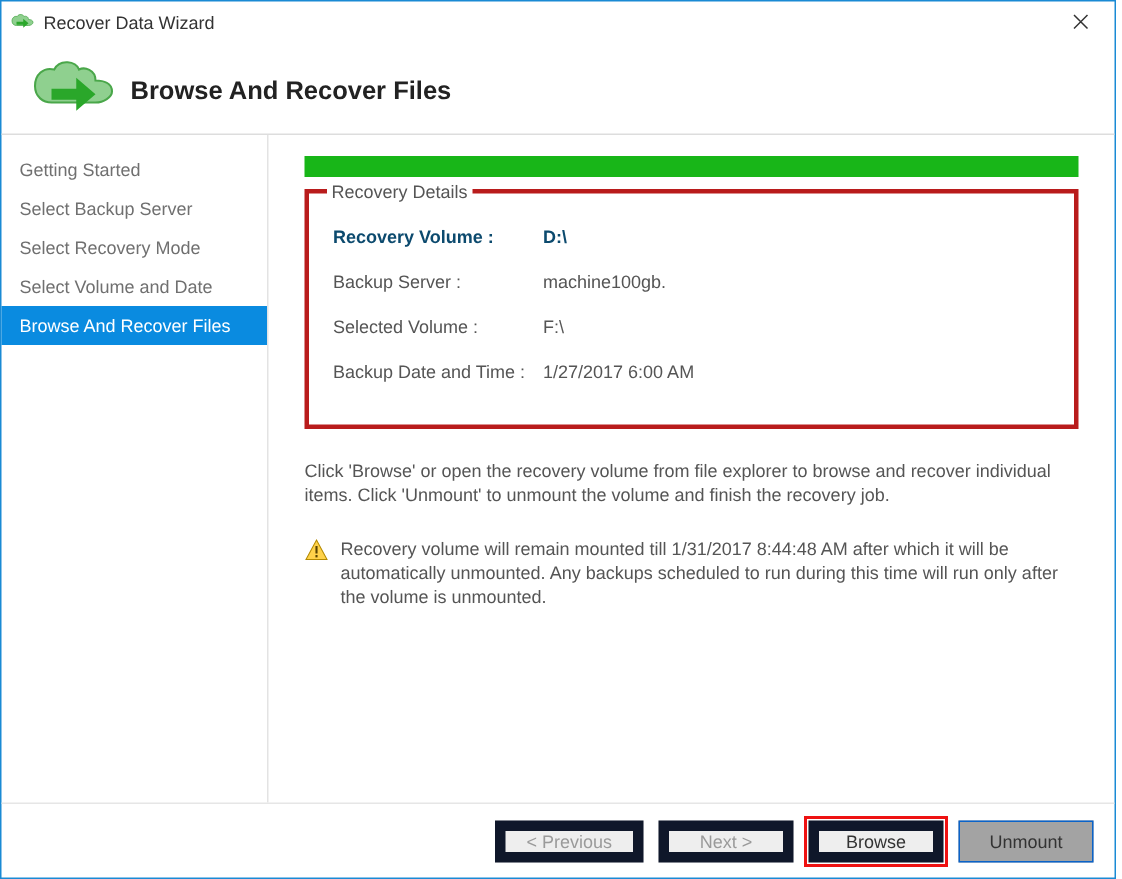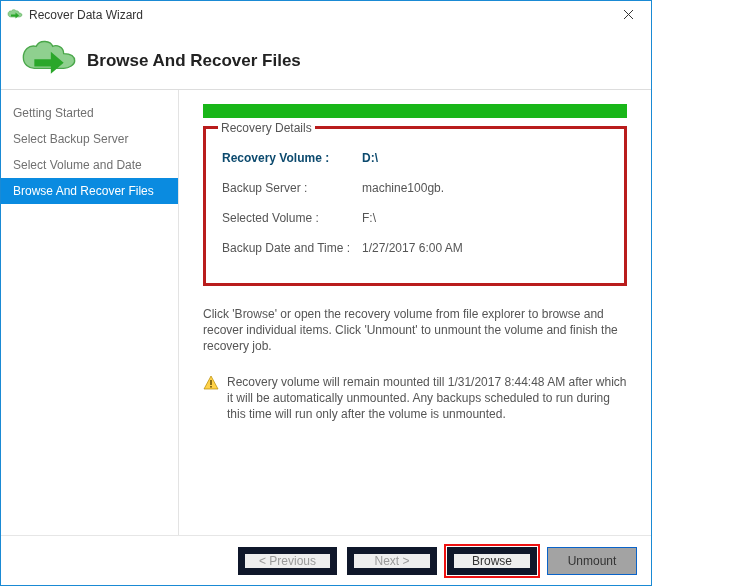--- a/index.html
+++ b/index.html
@@ -6,21 +6,21 @@
     body {
       font-family: "Segoe UI", Tahoma, sans-serif;
       font-size: 12px;
       background: #fff;
       width: 748px;
       height: 586px;
       overflow: hidden;
       color: #333;
     }
     .window {
-      width: 652px;
+      width: 744px;
       height: 586px;
       border: 1px solid #1a8ad4;
       display: flex;
       flex-direction: column;
       background: #fff;
     }
     .titlebar {
       height: 27px;
       display: flex;
       align-items: center;
@@ -171,20 +171,21 @@
         <path d="M16 22 L34 22 L34 14 L48 26 L34 38 L34 30 L16 30 Z" fill="#2aa72a"></path>
       </svg>
     </span>
     <h1>Browse And Recover Files</h1>
   </div>
 
   <div class="body">
     <div class="sidebar">
       <div class="side-item">Getting Started</div>
       <div class="side-item">Select Backup Server</div>
+      <div class="side-item">Select Recovery Mode</div>
       <div class="side-item">Select Volume and Date</div>
       <div class="side-item active">Browse And Recover Files</div>
     </div>
 
     <div class="main">
 
       <div class="progress-bar"></div>
 
       <div class="details-box">
         <span class="legend">Recovery Details</span>

